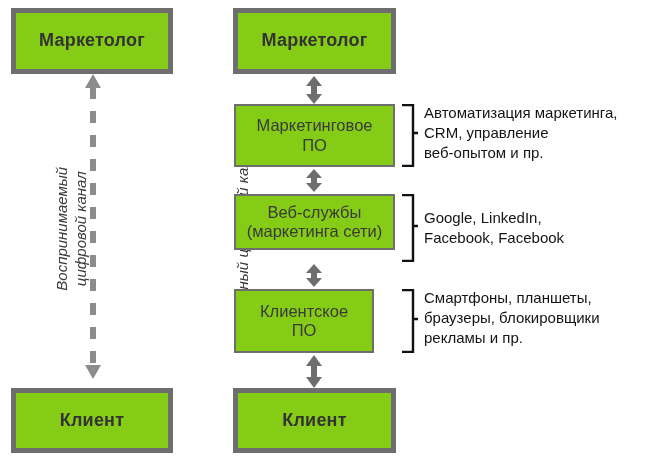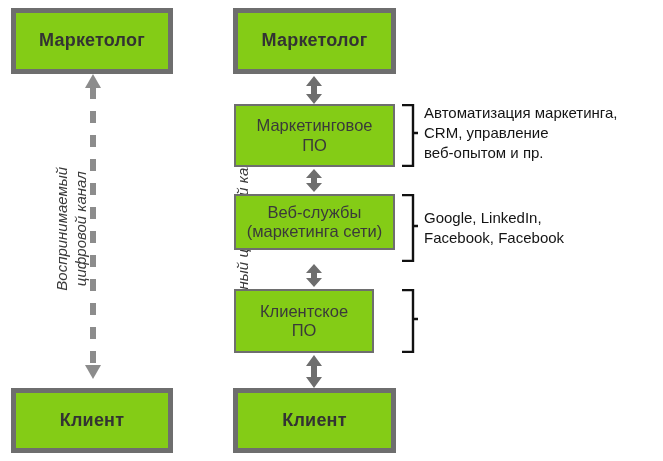--- a/index.html
+++ b/index.html
@@ -186,14 +186,17 @@
     </svg>
   </div>
   <div class="annot" style="top:208px;">Google, LinkedIn,
 Facebook, Facebook</div>
 
   <div class="brace" style="top:289px;">
     <svg width="16" height="64" viewBox="0 0 16 64" xmlns="http://www.w3.org/2000/svg">
       <path d="M1 1 H11 V30 H16 M11 30 V63 H1" fill="none" stroke="#111111" stroke-width="2.4" stroke-linecap="square"></path>
     </svg>
   </div>
+  <div class="annot" style="top:288px;">Смартфоны, планшеты,
+браузеры, блокировщики
+рекламы и пр.</div>
 
 </div>
 
 </body></html>

